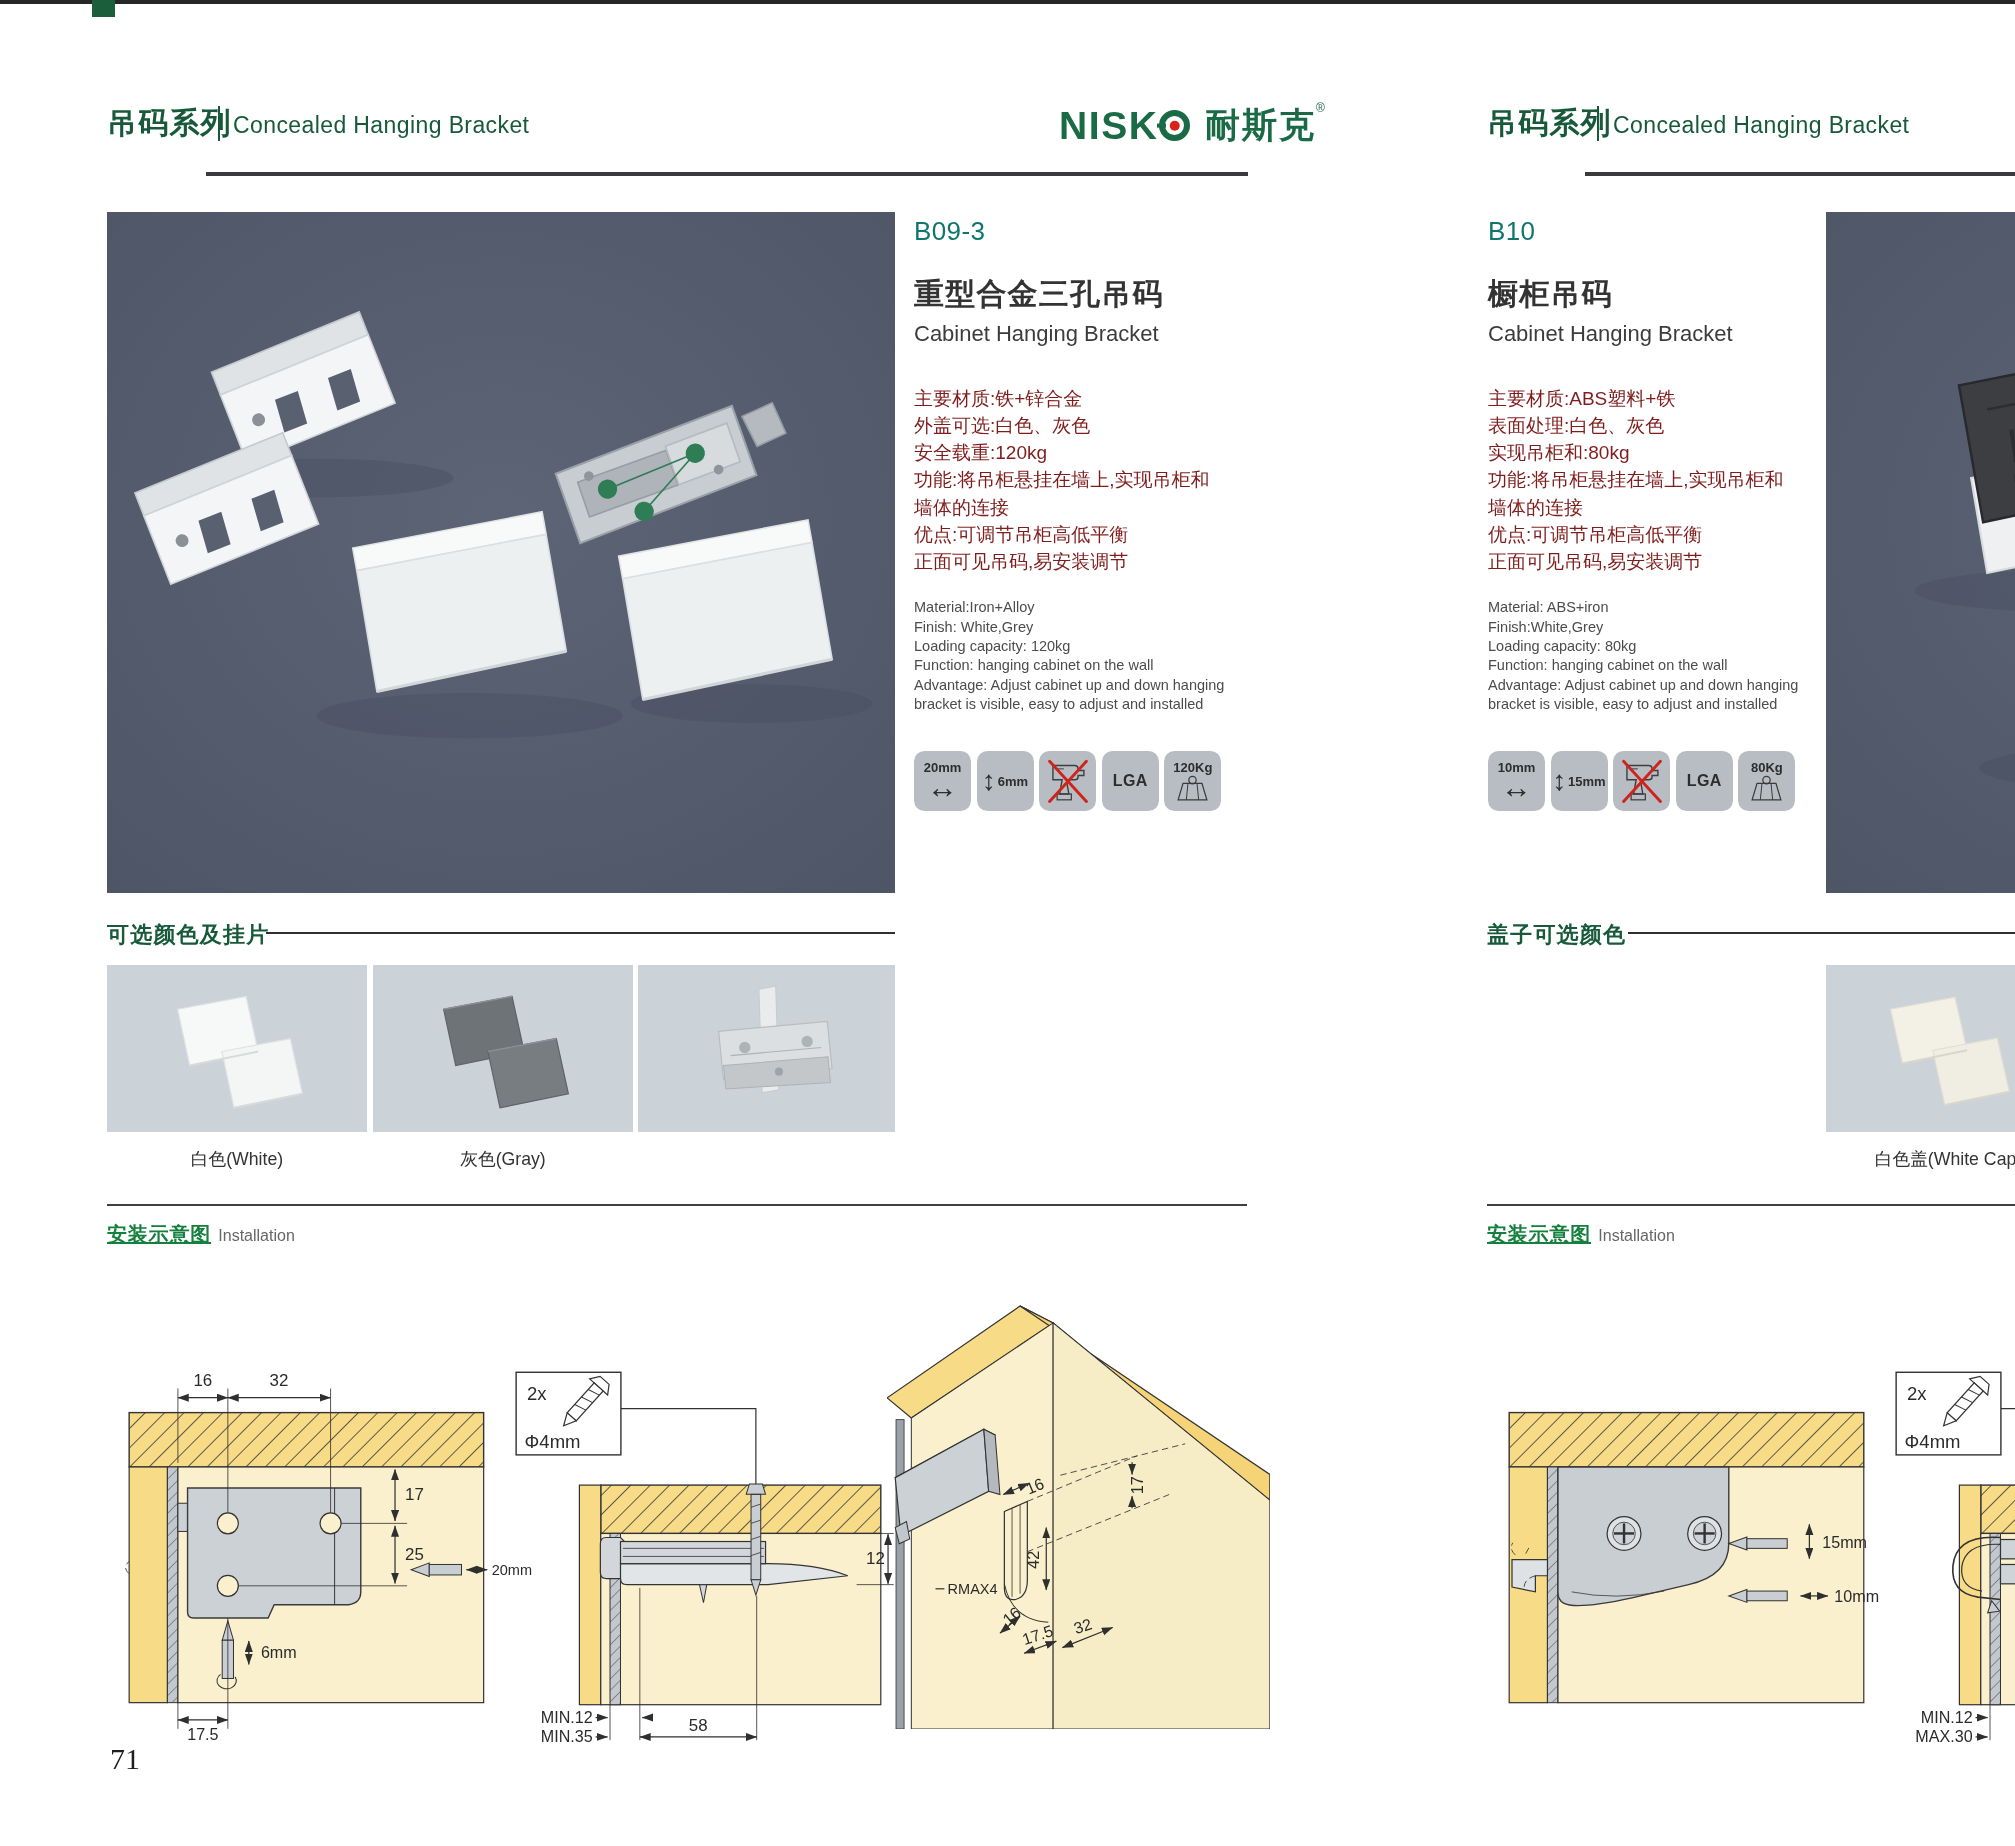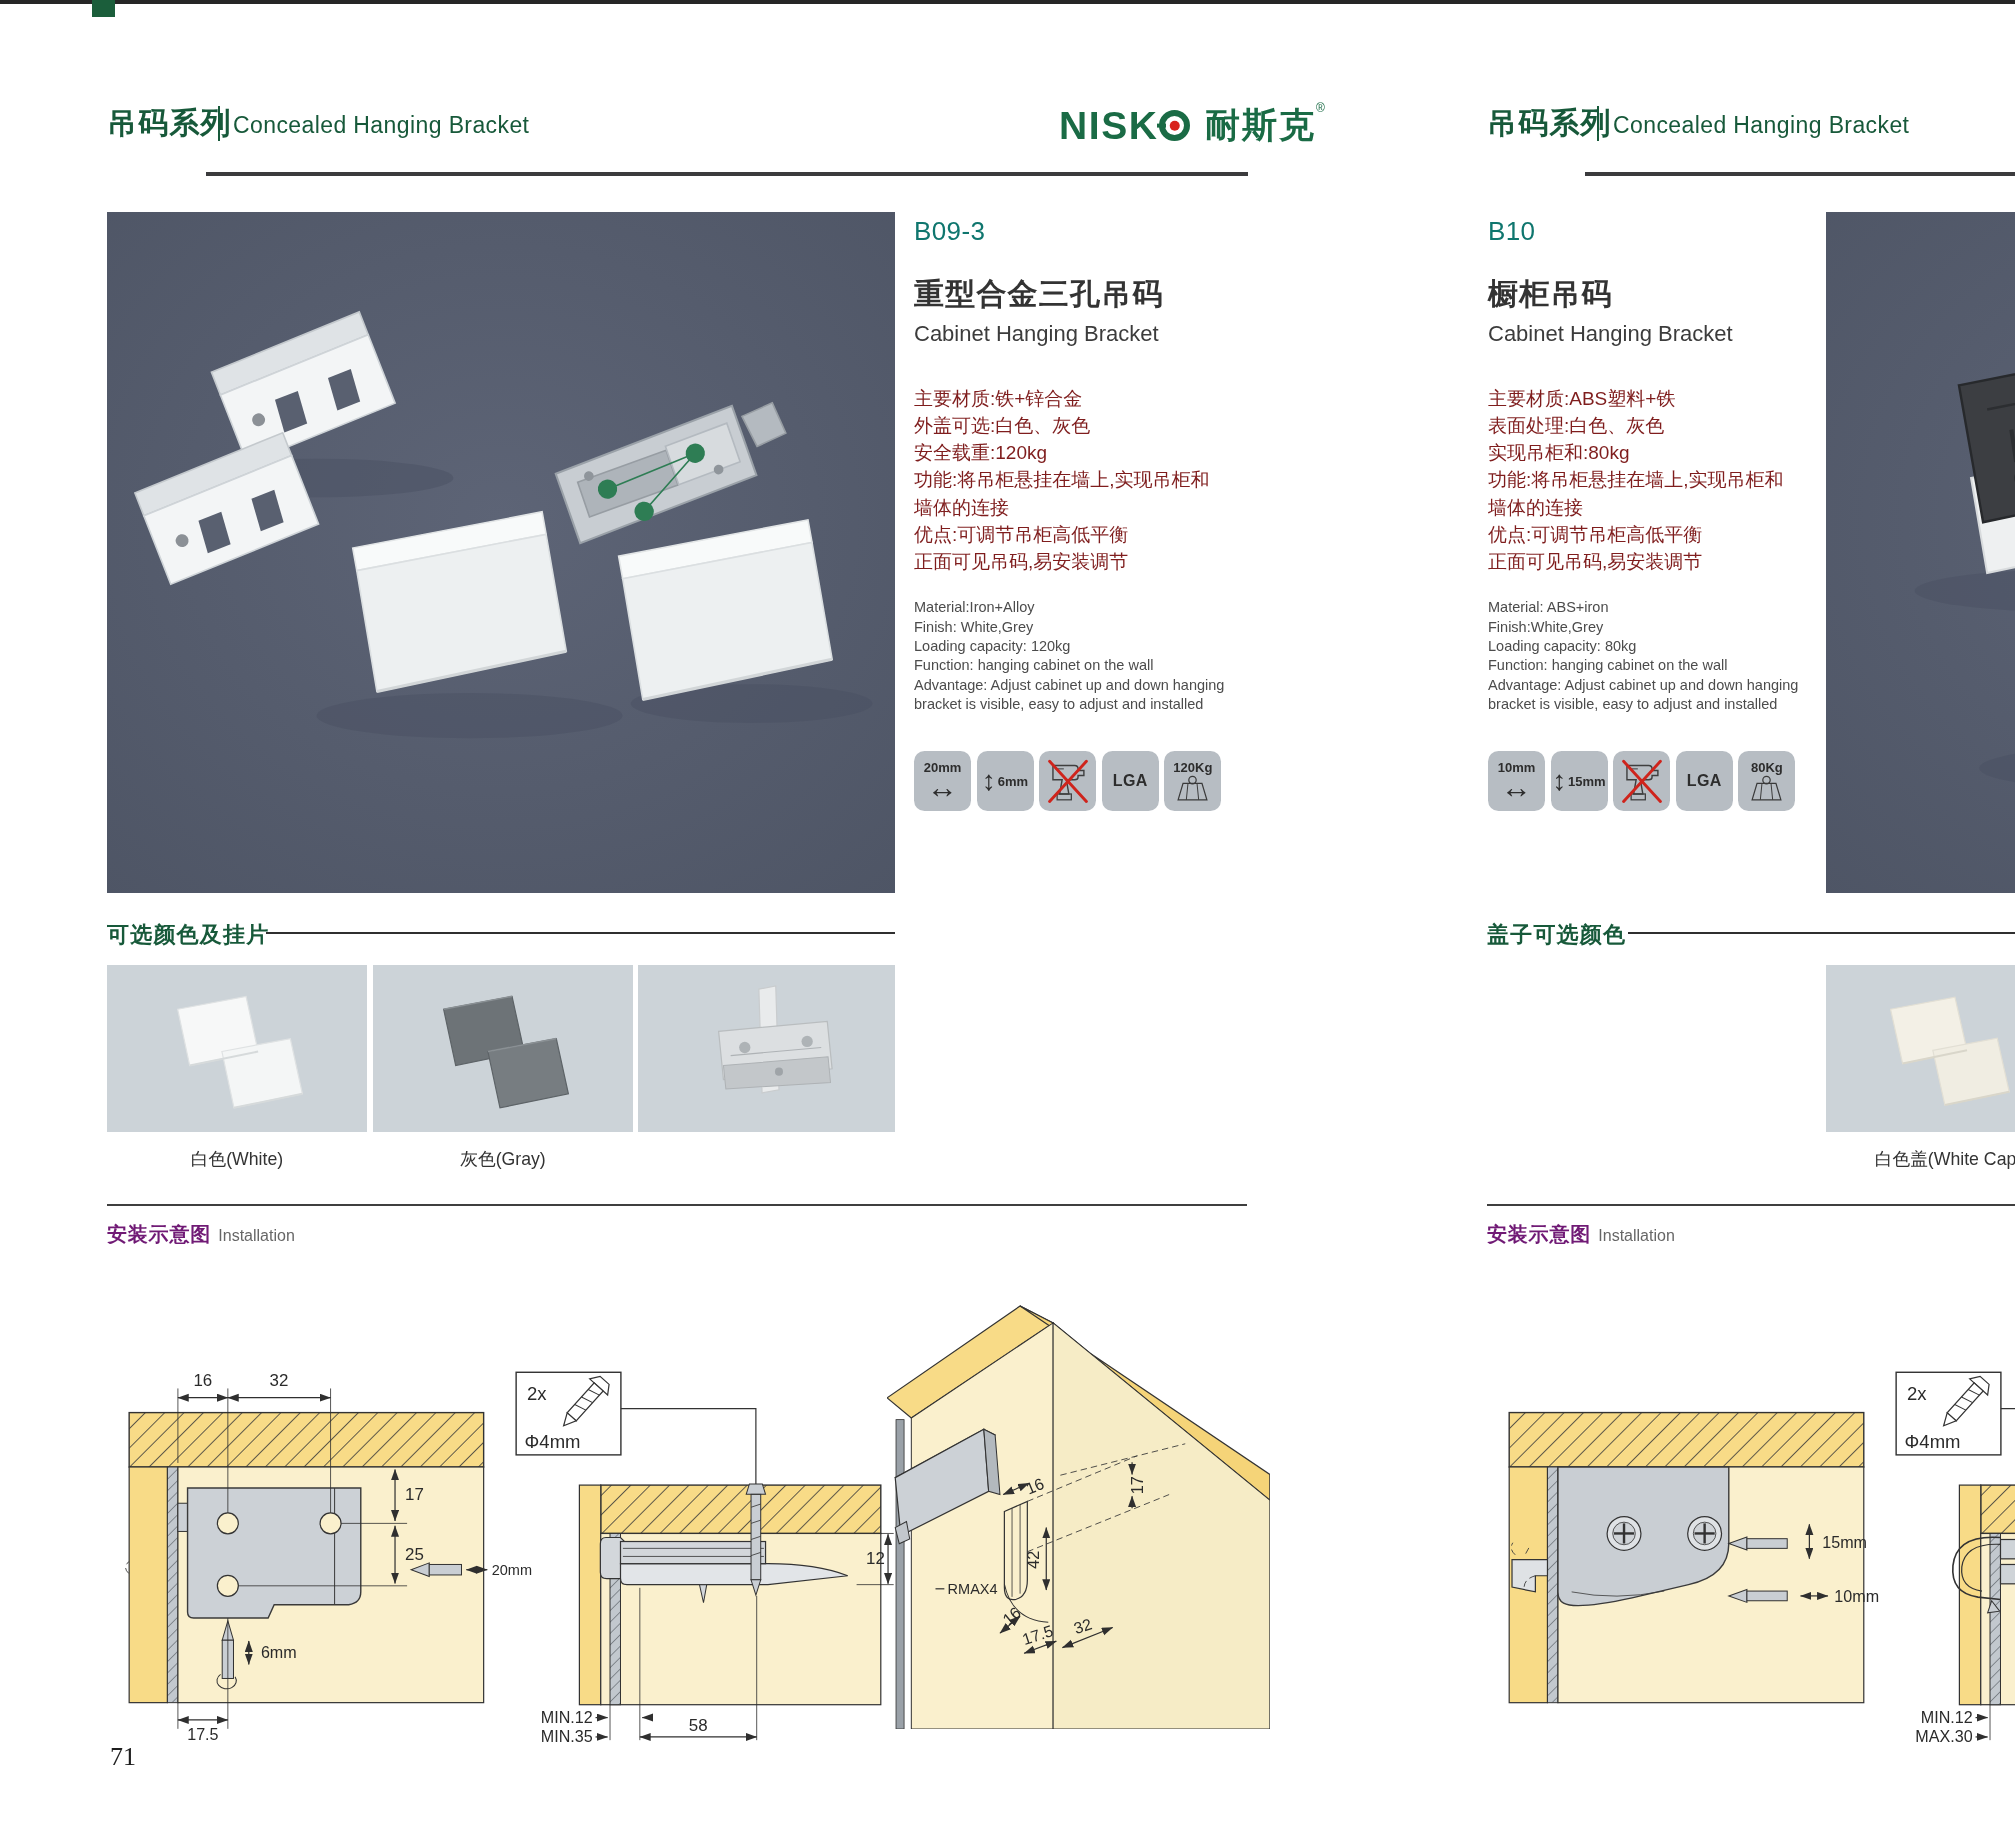--- a/index.html
+++ b/index.html
@@ -56,24 +56,24 @@
   .b-ar-v{font-size:28px;}
 
   
   .sec-title{font-size:22px;font-weight:700;color:var(--green);letter-spacing:1.2px;white-space:nowrap;}
   .sec-line{height:2.4px;background:#2f2f2f;}
   .swatch{background:var(--swatch);}
   .swatch svg{display:block;width:100%;height:100%;}
   .swatch-label{font-size:17.7px;color:#333;text-align:center;}
 
   .sep{height:1.6px;background:#3f3f3f;}
-  .inst-cn{font-size:20px;font-weight:700;color:#701a75;letter-spacing:0.8px;}
+  .inst-cn{font-size:20px;font-weight:700;color:#15803d;letter-spacing:0.8px;text-decoration:underline;}
   .inst-en{font-size:16px;color:#666;margin-left:7.3px;}
 
-  .pagenum{font-family:"Liberation Serif",serif;font-size:26px;color:#1e1e1e;}
+  .pagenum{font-family:"Liberation Serif",serif;font-size:30px;color:#1e1e1e;}
 
   
   svg text{font-family:"Liberation Sans",sans-serif;fill:#2b2b2b;}
   .t36{font-size:36px;} .t40{font-size:40px;} .t42{font-size:42px;} .t46{font-size:46px;}
   .dim{stroke:#2f2f2f;stroke-width:3;fill:none;}
   .ext{stroke:#2f2f2f;stroke-width:2;fill:none;}
   .dash{stroke:#3a3a3a;stroke-width:2.2;fill:none;stroke-dasharray:16 10;}
 </style>
 </head>
 <body>

